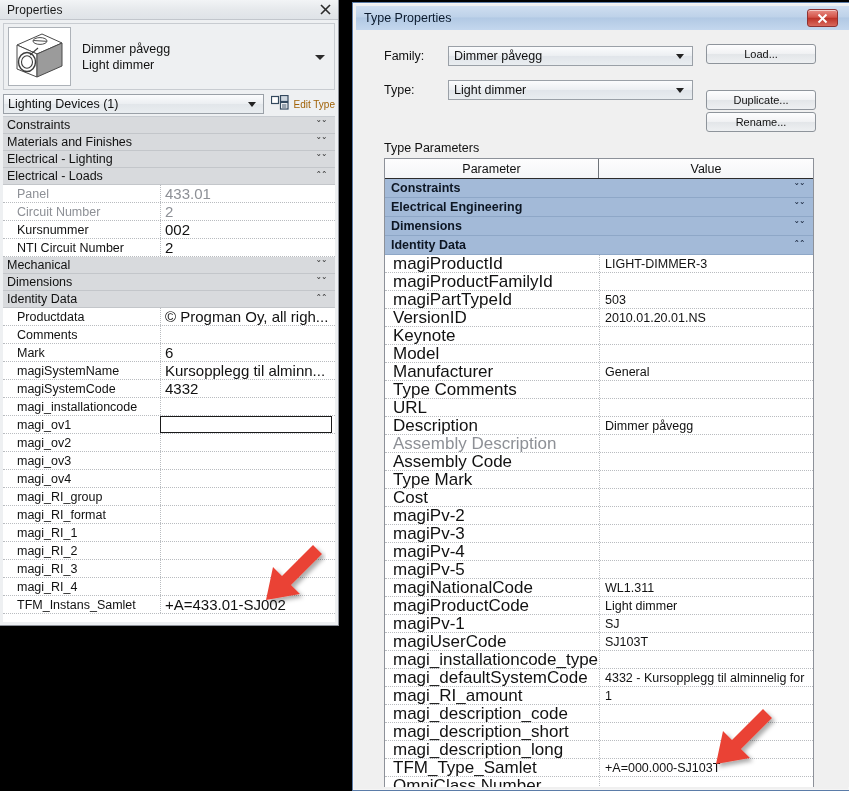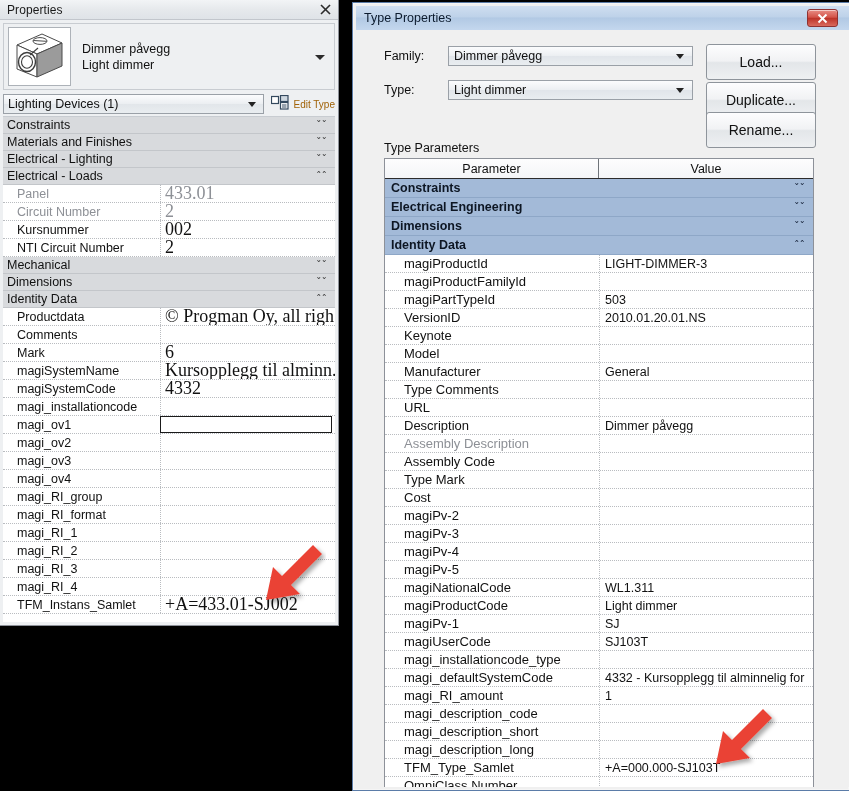--- a/index.html
+++ b/index.html
@@ -87,23 +87,23 @@
   }
   .pal-row {
     height: 18px; display:flex; align-items:center; position:relative;
     border-bottom: 1px dotted #b9bcc0; background:#fff;
   }
   .pal-row .p-name {
     width: 157px; flex:0 0 157px; font-size:12.5px; color:#111; padding-left:14px;
     white-space:nowrap; overflow:hidden;
   }
   .pal-row .p-val {
-    flex:1 1 auto; font-size:18px; color:#111; padding-left:4px;
+    flex:1 1 auto; font-size:15px; color:#111; padding-left:4px;
     border-left: 1px dotted #b9bcc0; height:100%; display:flex; align-items:center;
-    white-space:nowrap; overflow:hidden;font-family:Liberation Serif, serif;
+    white-space:nowrap; overflow:hidden;
   }
   .pal-row.readonly .p-name, .pal-row.readonly .p-val { color:#8d9096; }
   .pal-row.editing .p-val {
     border: 1px solid #1a1a1a; background:#fff; height:17px; margin-right:3px;
   }
 
   
   #type-properties-dialog {
     position: absolute; left: 352px; top: 2px; width: 497px; height: 789px;
     background: #f0f0f0;
@@ -137,24 +137,24 @@
     background: linear-gradient(to bottom,#fbfcfd 0%,#eceff2 48%,#e1e5ea 52%,#e9edf0 100%);
     display:flex; align-items:center; cursor:pointer;
   }
   .dlg-combo span.v { font-size:12.5px; color:#111; padding-left:5px; }
   .dlg-combo .cb-caret {
     position:absolute; right:8px; top:50%; margin-top:-2px;
     width:0;height:0;border-left:4.5px solid transparent;border-right:4.5px solid transparent;
     border-top:5px solid #222;
   }
   .dlg-btn {
-    position:absolute; width:110px; height:36px;
+    position:absolute; width:110px; height:20px;
     border:1px solid #8e949b; border-radius:3px;
     background: linear-gradient(to bottom,#fdfdfe 0%,#f1f2f4 47%,#e3e6e9 52%,#eef0f2 100%);
-    font-size:14px; color:#111; cursor:pointer;
+    font-size:11px; color:#111; cursor:pointer;
     display:flex; align-items:center; justify-content:center;
   }
   .tp-caption { position:absolute; left:28px; top:111px; font-size:12.5px; color:#111; }
 
   .tp-table {
     position:absolute; left:28px; top:128px; width:430px; bottom:0;
     background:#fff; border:1px solid #8d9199; border-bottom:none;
     overflow:hidden;
   }
   .tp-thead { display:flex; height:20px; border-bottom:1px solid #2b2b2b; background:#fafbfc;}
@@ -168,21 +168,21 @@
     height:19px; background:#a3bad8; border-bottom:1px solid #8ea7c7;
     display:flex; align-items:center; position:relative; cursor:pointer;
   }
   .tp-grp .g-lbl { font-size:12.5px; font-weight:bold; color:#0d1623; padding-left:6px; }
   .tp-grp .g-chev {
     position:absolute; right:8px; top:1px; font-size:11px; color:#16233a;
     line-height:17px; font-family:"DejaVu Sans", sans-serif;
   }
   .tp-row { height:18px; display:flex; align-items:center; border-bottom:1px dotted #b9bcc0; }
   .tp-row .t-name {
-    width:214px; flex:0 0 214px; font-size:13px; color:#111; padding-left:19px;
+    width:214px; flex:0 0 214px; font-size:17px; color:#111; padding-left:8px;
     white-space:nowrap; overflow:hidden;
   }
   .tp-row .t-val {
     flex:1 1 auto; font-size:12.5px; color:#111; padding-left:5px; height:100%;
     display:flex; align-items:center; border-left:1px dotted #b9bcc0;
     white-space:nowrap; overflow:hidden;
   }
   .tp-row.readonly .t-name, .tp-row.readonly .t-val { color:#8d9096; }
 
   
@@ -388,21 +388,21 @@
           <span>Load...</span>
         </div>
 
         <div class="fld-row" style="left:28px; top:53px;">
           <span class="fld-label">Type:</span>
         </div>
         <div class="dlg-combo" style="left:92px; top:50px; width:245px;">
           <span class="v">Light dimmer</span>
           <i class="cb-caret"></i>
         </div>
-        <div class="dlg-btn" style="left:350px; top:52px;">
+        <div class="dlg-btn" style="left:350px; top:60px;">
           <span>Duplicate...</span>
         </div>
         <div class="dlg-btn" style="left:350px; top:82px;">
           <span>Rename...</span>
         </div>
 
         <div class="tp-caption">Type Parameters</div>
 
         <div class="tp-table">
           <div class="tp-thead">

